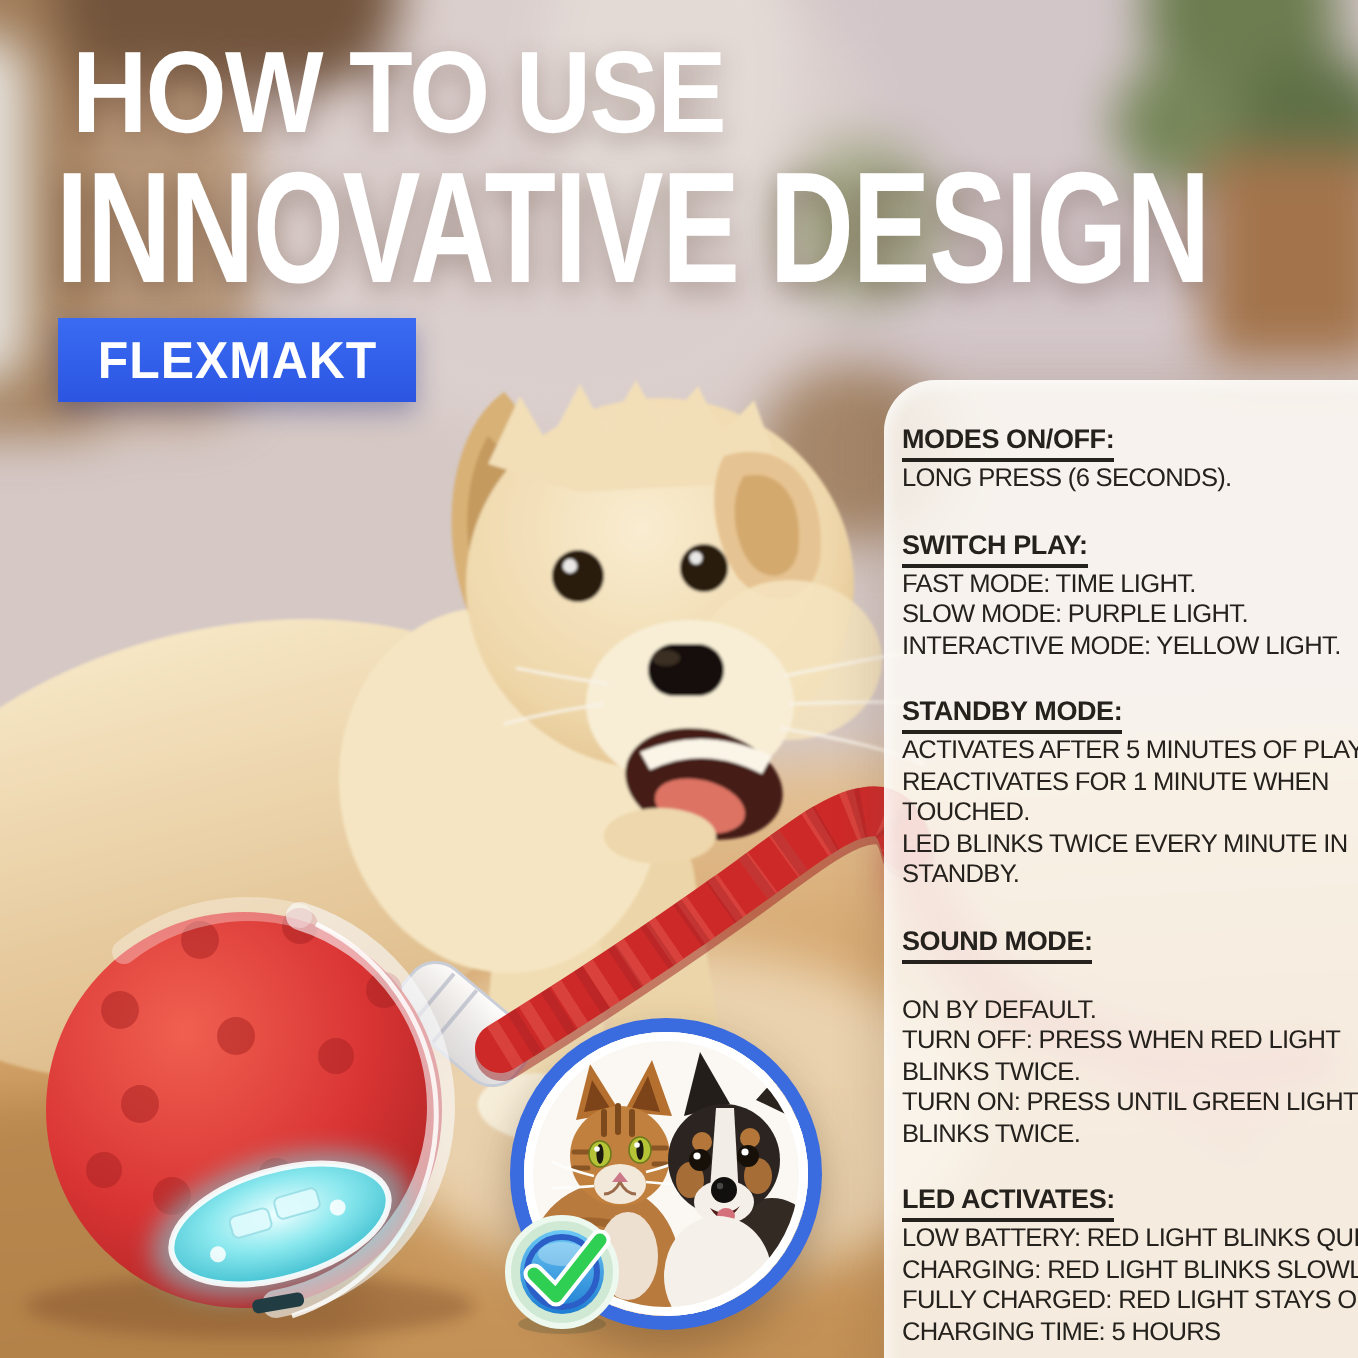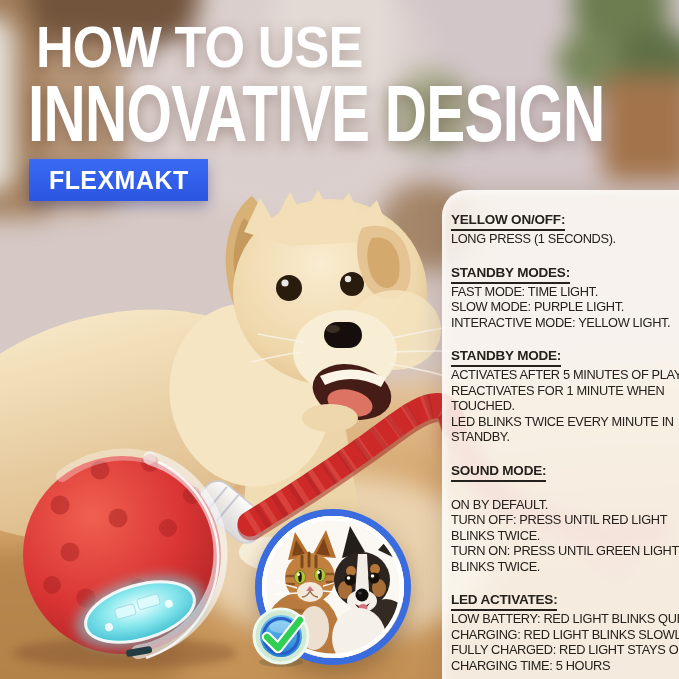--- a/index.html
+++ b/index.html
@@ -216,42 +216,42 @@
   </svg>
 
   <svg class="tassel" viewBox="0 0 233 180">
     <path d="M8,5 C22,45 40,78 92,98 C130,112 178,118 212,110" fill="none" stroke="#c43c3c" stroke-width="24" stroke-linecap="round"></path>
     <path d="M110,100 L190,138 M118,106 L200,122 M104,108 L176,154" stroke="#cc5050" stroke-width="12" stroke-linecap="round" opacity=".8"></path>
   </svg>
 
   <div class="panel">
     <div class="panel-inner">
         <div class="section">
-          <div class="section-heading"><span class="ht">YELLOW ON/OFF:</span></div>
-          <div class="iline"><span>LONG PRESS (1 SECONDS).</span></div>
-        </div>
-        <div class="section">
-          <div class="section-heading"><span class="ht">STANDBY MODES:</span></div>
+          <div class="section-heading"><span class="ht">MODES ON/OFF:</span></div>
+          <div class="iline"><span>LONG PRESS (6 SECONDS).</span></div>
+        </div>
+        <div class="section">
+          <div class="section-heading"><span class="ht">SWITCH PLAY:</span></div>
           <div class="iline"><b>FAST MODE:</b><span> TIME LIGHT.</span></div>
           <div class="iline"><b>SLOW MODE:</b><span> PURPLE LIGHT.</span></div>
           <div class="iline"><b>INTERACTIVE MODE:</b><span> YELLOW LIGHT.</span></div>
         </div>
         <div class="section">
           <div class="section-heading"><span class="ht">STANDBY MODE:</span></div>
           <div class="iline"><span>ACTIVATES AFTER 5 MINUTES OF PLAY.</span></div>
           <div class="iline"><span>REACTIVATES FOR 1 MINUTE WHEN</span></div>
           <div class="iline"><span>TOUCHED.</span></div>
           <div class="iline"><span>LED BLINKS TWICE EVERY MINUTE IN</span></div>
           <div class="iline"><span>STANDBY.</span></div>
         </div>
         <div class="section">
           <div class="section-heading"><span class="ht">SOUND MODE:</span></div>
           <div class="blank-line"></div>
           <div class="iline"><b>ON BY DEFAULT.</b></div>
-          <div class="iline"><b>TURN OFF:</b><span> PRESS UNTIL RED LIGHT</span></div>
+          <div class="iline"><b>TURN OFF:</b><span> PRESS WHEN RED LIGHT</span></div>
           <div class="iline"><span>BLINKS TWICE.</span></div>
           <div class="iline"><b>TURN ON:</b><span> PRESS UNTIL GREEN LIGHT</span></div>
           <div class="iline"><span>BLINKS TWICE.</span></div>
         </div>
         <div class="section">
           <div class="section-heading"><span class="ht">LED ACTIVATES:</span></div>
           <div class="iline"><b>LOW BATTERY:</b><span> RED LIGHT BLINKS QUICKLY</span></div>
           <div class="iline"><b>CHARGING:</b><span> RED LIGHT BLINKS SLOWLY</span></div>
           <div class="iline"><b>FULLY CHARGED:</b><span> RED LIGHT STAYS ON</span></div>
           <div class="iline"><b>CHARGING TIME:</b><span> 5 HOURS</span></div>

